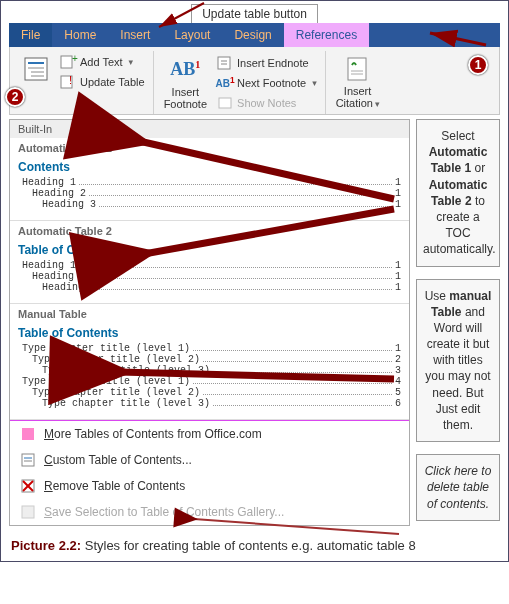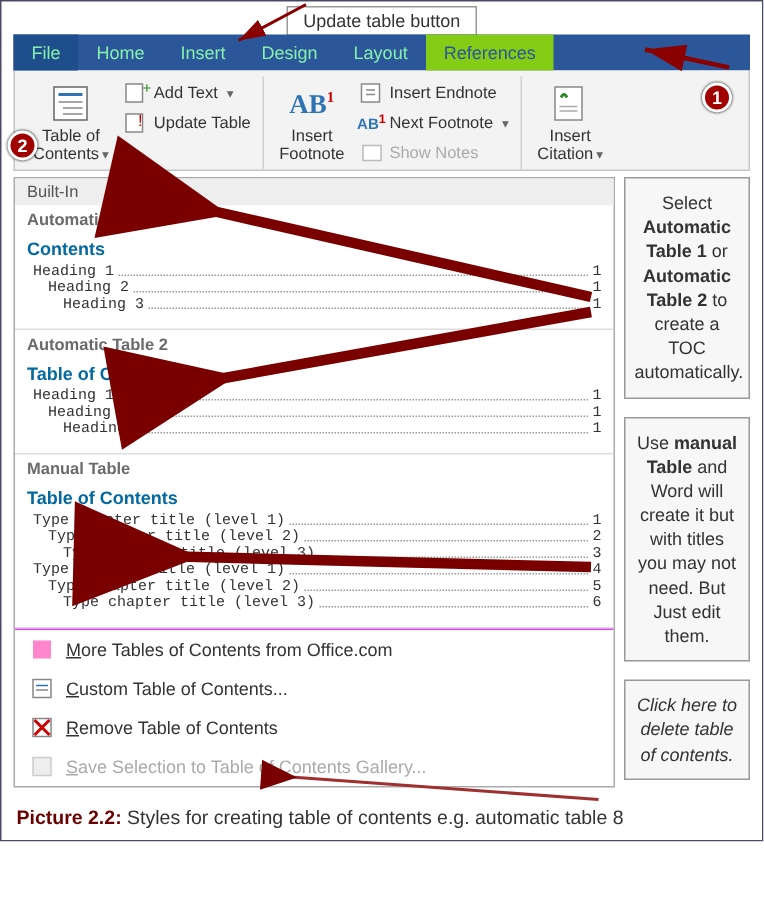--- a/index.html
+++ b/index.html
@@ -2,23 +2,23 @@
 <html><head>
 <meta charset="utf-8">
 <style>
   * { box-sizing: border-box; margin: 0; padding: 0; }
   body { font-family: "Segoe UI", Tahoma, sans-serif; font-size: 12px; background: #fff; width: 509px; }
   .outer { border: 1px solid #4a4a66; width: 509px; }
   .upper-label { text-align: center; padding: 6px 0 2px; }
   .upper-label span { background: #fff; border: 1px solid #999; padding: 2px 10px; font-size: 12px; color: #333; }
   .ribbon-wrap { position: relative; margin: 0 8px; }
   .ribbon-tabs { display: flex; background: #2b579a; }
-  .ribbon-tab { padding: 5px 12px; color: #86efac; font-size: 12px; cursor: pointer; }
+  .ribbon-tab { padding: 5px 12px; color: #fdba74; font-size: 12px; cursor: pointer; }
   .ribbon-tab.first { background: #1e4e8c; }
-  .ribbon-tab.active { background: #84cc16; color: #2b579a; }
+  .ribbon-tab.active { background: #f0abfc; color: #2b579a; }
   .ribbon-body { background: #f3f3f3; border: 1px solid #c6c6c6; border-top: none; display: flex; padding: 4px 2px 0; }
   .rgroup { border-right: 1px solid #d0d0d0; padding: 2px 6px; display: flex; flex-direction: column; align-items: center; position: relative; }
   .rgroup:last-child { border-right: none; }
   .big-btn { display: flex; flex-direction: column; align-items: center; padding: 2px 4px; cursor: pointer; }
   .big-btn .icon { width: 28px; height: 28px; display: flex; align-items: center; justify-content: center; }
   .big-btn .lbl { font-size: 11px; text-align: center; line-height: 12px; margin-top: 2px; color: #333; }
   .small-btn { display: flex; align-items: center; padding: 1px 2px; cursor: pointer; font-size: 11px; color: #333; gap: 4px; }
   .small-btn .icon { width: 16px; height: 16px; display: flex; align-items: center; justify-content: center; }
   .vstack { display: flex; flex-direction: column; gap: 2px; }
   .toc-group { flex-direction: row; align-items: flex-start; }
@@ -77,39 +77,37 @@
             <path d="M0,0 L0,6 L9,3 z" fill="#8a0000"></path>
           </marker>
         </defs>
       <line x1="66" y1="20" x2="10" y2="8" stroke="#8a0000" stroke-width="3" marker-end="url(#ah1)"></line>
     </svg>
 
     <div class="ribbon-tabs">
       <div class="ribbon-tab first">File</div>
       <div class="ribbon-tab">Home</div>
       <div class="ribbon-tab">Insert</div>
+      <div class="ribbon-tab">Layout</div>
       <div class="ribbon-tab">Design</div>
-      <div class="ribbon-tab">Layout</div>
       <div class="ribbon-tab active">References</div>
     </div>
 
     <div class="ribbon-body">
       <div class="rgroup toc-group">
         <div class="big-btn">
           <div class="icon">
             <svg width="28" height="28">
                 <rect x="3" y="3" width="22" height="22" fill="#fff" stroke="#666"></rect>
                 <line x1="6" y1="8" x2="22" y2="8" stroke="#2e74b5" stroke-width="2"></line>
                 <line x1="6" y1="13" x2="22" y2="13" stroke="#888"></line>
                 <line x1="9" y1="17" x2="22" y2="17" stroke="#888"></line>
                 <line x1="9" y1="21" x2="22" y2="21" stroke="#888"></line>
               </svg>
           </div>
-          <div class="lbl"><span style="white-space:pre-line">Table of
-Contents</span><span class="chev">▾</span></div>
         </div>
         <div class="vstack" style="margin-left:4px;">
           <div class="small-btn">
             <div class="icon">
                 <svg width="16" height="16">
                   <rect x="1" y="2" width="11" height="12" fill="#fff" stroke="#888"></rect>
                   <text x="12" y="8" font-size="10" fill="#2a8a2a">+</text>
                 </svg>
               </div>
             <span>Add Text</span>

